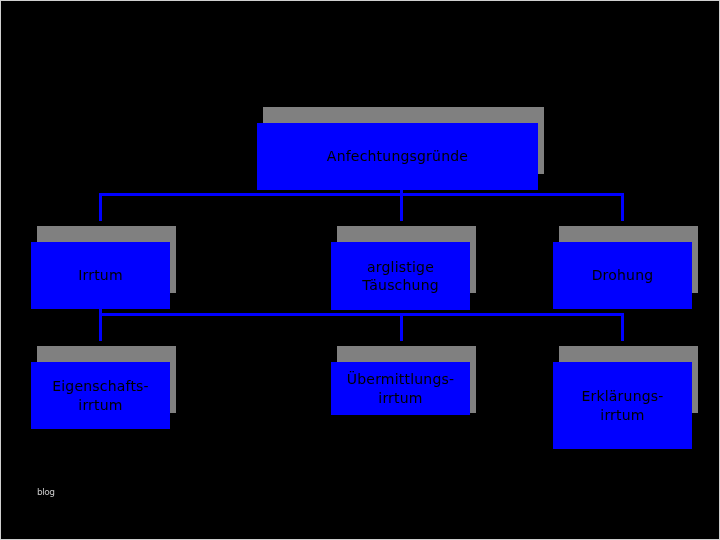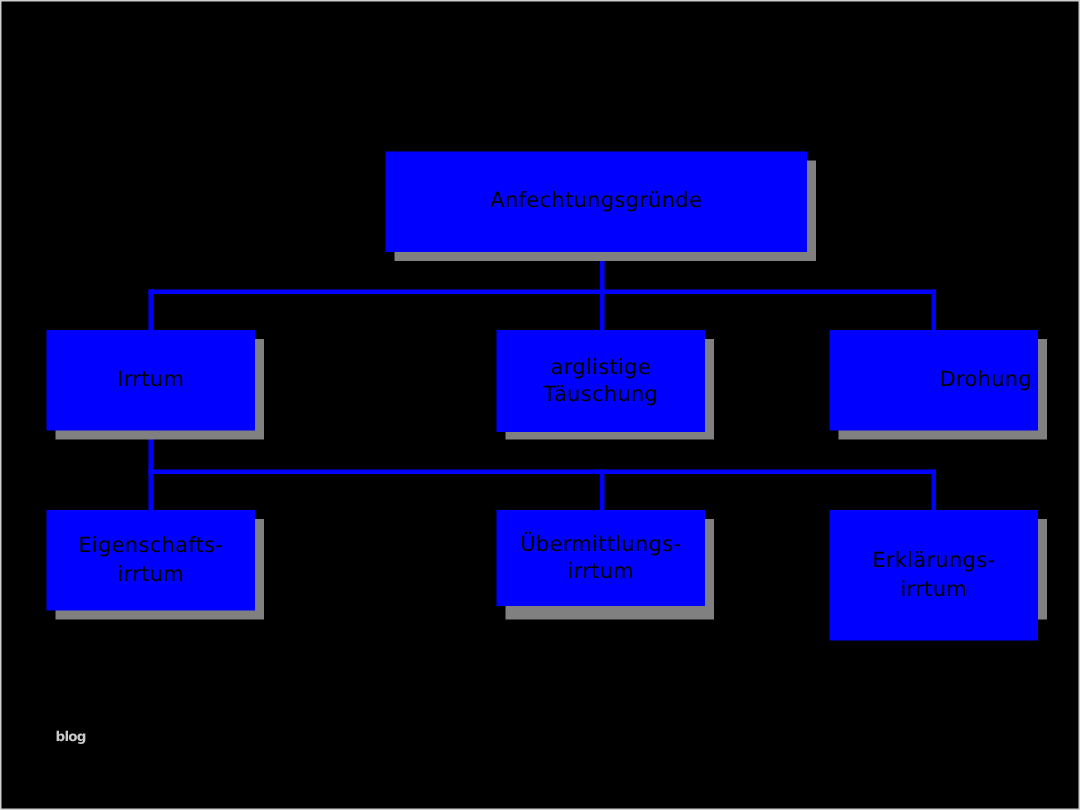--- a/index.html
+++ b/index.html
@@ -25,20 +25,21 @@
     background: #0000ff;
     color: #000000;
     display: flex;
     align-items: center;
     justify-content: center;
     text-align: center;
     line-height: 1.32;
     font-size: 14px;
     letter-spacing: 0.2px;
     z-index: 3;
+    margin-top: 22px;
   }
   .node-shadow {
     position: absolute;
     box-sizing: border-box;
     background: #808080;
     z-index: 2;
   }
   .node-label {
     display: block;
     width: 100%;
@@ -55,21 +56,21 @@
   .conn-v { width: 3px; }
   .conn-h { height: 3px; }
 
   
   #watermark {
     position: absolute;
     left: 36px;
     top: 486px;
     font-family: "DejaVu Sans", "Liberation Sans", sans-serif;
     font-size: 9px;
-    font-weight: bold;
+    font-weight: normal;
     letter-spacing: -0.5px;
     color: #c9c9c9;
     z-index: 5;
   }
 </style>
 </head>
 <body>
 
 <div id="canvas">
 
@@ -99,30 +100,30 @@
 
   <div class="node" style="left:30px; top:219px; width:139px; height:67px;">
     <span class="node-label">Irrtum</span>
   </div>
 
   <div class="node" style="left:330px; top:219px; width:139px; height:68px;">
     <span class="node-label">arglistige
 Täuschung</span>
   </div>
 
-  <div class="node" style="left:552px; top:219px; width:139px; height:67px;text-align:right;">
+  <div class="node" style="left:552px; top:219px; width:139px; height:67px;">
     <span class="node-label">Drohung</span>
   </div>
 
   <div class="node" style="left:30px; top:339px; width:139px; height:67px;align-items:center;">
     <span class="node-label">Eigenschafts-
 irrtum</span>
   </div>
 
-  <div class="node" style="left:330px; top:339px; width:139px; height:64px;">
+  <div class="node" style="left:330px; top:339px; width:139px; height:53px;">
     <span class="node-label">Übermittlungs-
 irrtum</span>
   </div>
 
   <div class="node" style="left:552px; top:339px; width:139px; height:87px;">
     <span class="node-label">Erklärungs-
 irrtum</span>
   </div>
 
   <div id="watermark">blog</div>

